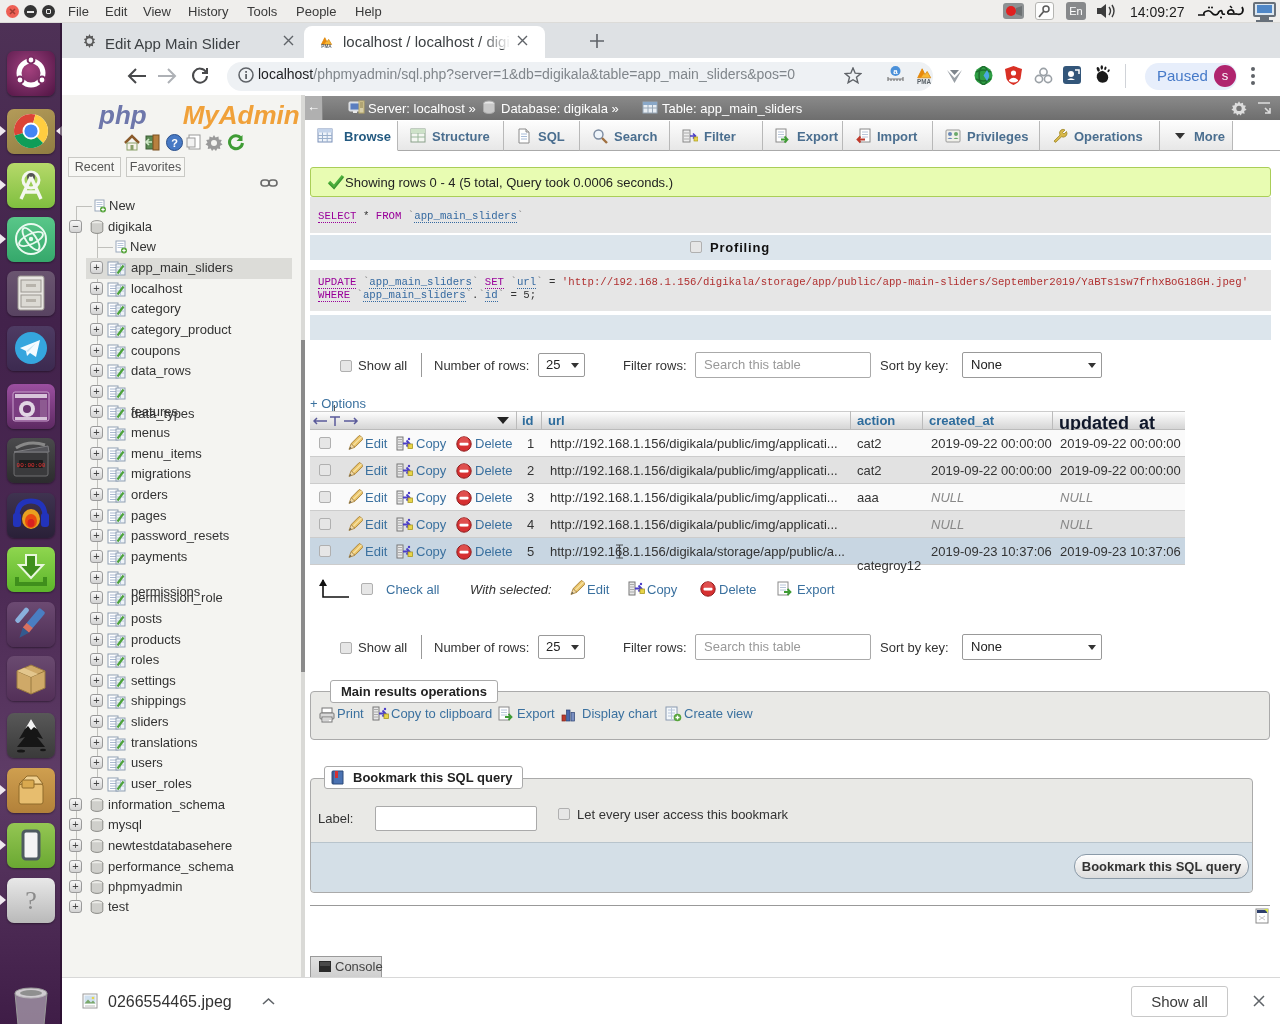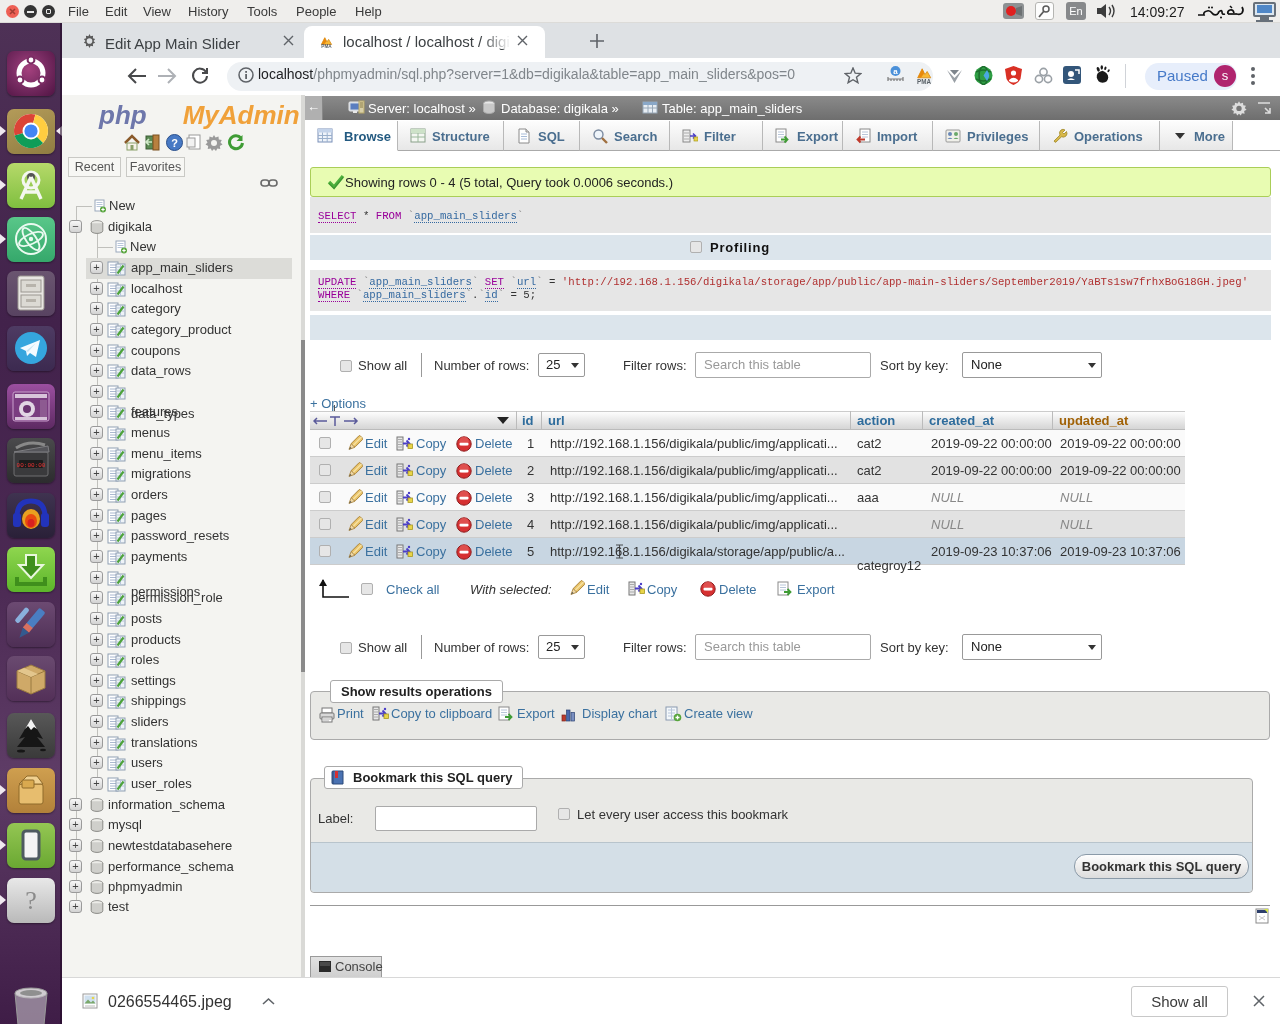--- a/index.html
+++ b/index.html
@@ -759,21 +759,21 @@
       <path d="M17 4 L27 4 M22 4 L22 13" stroke="#5a5a9a" stroke-width="1.5" fill="none"></path>
       <path d="M31 8 L44 8 M41 5 L44 8 L41 11" stroke="#5a5a9a" stroke-width="1.5" fill="none"></path>
     </svg>
     <svg class="abs" style="left:191px;top:321px;" width="15" height="10">
       <path d="M1 1 L13 1 L7 8 Z" fill="#222"></path>
     </svg>
     <div class="abs" style="left:217px;top:318px;font-size:13px;font-weight:bold;color:#2e6c9c;">id</div>
     <div class="abs" style="left:243px;top:318px;font-size:13px;font-weight:bold;color:#2e6c9c;">url</div>
     <div class="abs" style="left:552px;top:318px;font-size:13px;font-weight:bold;color:#2e6c9c;">action</div>
     <div class="abs" style="left:624px;top:318px;font-size:13px;font-weight:bold;color:#2e6c9c;">created_at</div>
-    <div class="abs" style="left:754px;top:318px;font-size:13px;font-weight:bold;color:#a16207;text-align:right;">updated_at</div>
+    <div class="abs" style="left:754px;top:318px;font-size:18px;font-weight:bold;color:#0f172a;text-align:right;">updated_at</div>
     <div class="abs" style="left:211px;top:316px;width:1px;height:19px;background:#bbb;"></div>
     <div class="abs" style="left:236px;top:316px;width:1px;height:19px;background:#bbb;"></div>
     <div class="abs" style="left:545px;top:316px;width:1px;height:19px;background:#bbb;"></div>
     <div class="abs" style="left:617px;top:316px;width:1px;height:19px;background:#bbb;"></div>
     <div class="abs" style="left:747px;top:316px;width:1px;height:19px;background:#bbb;"></div>
     <div class="abs" style="left:5px;top:335px;width:875px;height:27px;background:#fafafa;border-bottom:1px solid #ccc;"></div>
     <div class="chk abs" style="left:14px;top:342px;"></div>
     <svg class="abs" style="left:41px;top:340px;" width="17" height="17">
       <g transform="rotate(45 8.5 8.5)">
         <rect x="6.2" y="-1" width="5.2" height="12" rx="1" fill="#e9c368" stroke="#a8823a" stroke-width="0.9"></rect>
@@ -966,21 +966,21 @@
     <div class="abs" style="left:116px;top:540px;width:1px;height:24px;background:#999;"></div>
     <div class="abs" style="left:129px;top:545px;font-size:13px;color:#333;">Number of rows:</div>
     <div class="sel" style="left:233px;top:540px;width:47px;height:24px;line-height:22px;padding-left:7px;">25</div>
     <div class="sarr" style="left:266px;top:550px;"></div>
     <div class="abs" style="left:318px;top:545px;font-size:13px;color:#333;">Filter rows:</div>
     <div class="sel" style="left:390px;top:539px;width:176px;height:26px;line-height:24px;padding-left:8px;color:#999;border-color:#aaa;">Search this table</div>
     <div class="abs" style="left:575px;top:545px;font-size:13px;color:#333;">Sort by key:</div>
     <div class="sel" style="left:657px;top:539px;width:140px;height:26px;line-height:24px;padding-left:8px;">None</div>
     <div class="sarr" style="left:783px;top:550px;"></div>
     <div class="fldst" style="left:5px;top:596px;width:960px;height:49px;"></div>
-    <div class="legend" style="left:25px;top:585px;">Show results operations</div>
+    <div class="legend" style="left:25px;top:585px;">Main results operations</div>
     <svg class="abs" style="left:14px;top:612px;" width="17" height="16">
       <rect x="3" y="1" width="10" height="5" fill="#fff" stroke="#777"></rect>
       <rect x="1" y="6" width="14" height="6" rx="1" fill="#d8d8d8" stroke="#777"></rect>
       <rect x="3" y="10" width="10" height="5" fill="#fff" stroke="#777"></rect>
       <path d="M4 12 L12 12 M4 14 L10 14" stroke="#aaa"></path>
     </svg>
     <div class="abs lnk" style="left:32px;top:611px;font-size:13px;">Print</div>
     <svg class="abs" style="left:67px;top:610px;" width="17" height="17">
       <rect x="1" y="2" width="6" height="13" fill="#e8e8e8" stroke="#777"></rect>
       <path d="M2 4.5 L6 4.5 M2 7 L6 7 M2 9.5 L6 9.5 M2 12 L6 12" stroke="#aaa"></path>

